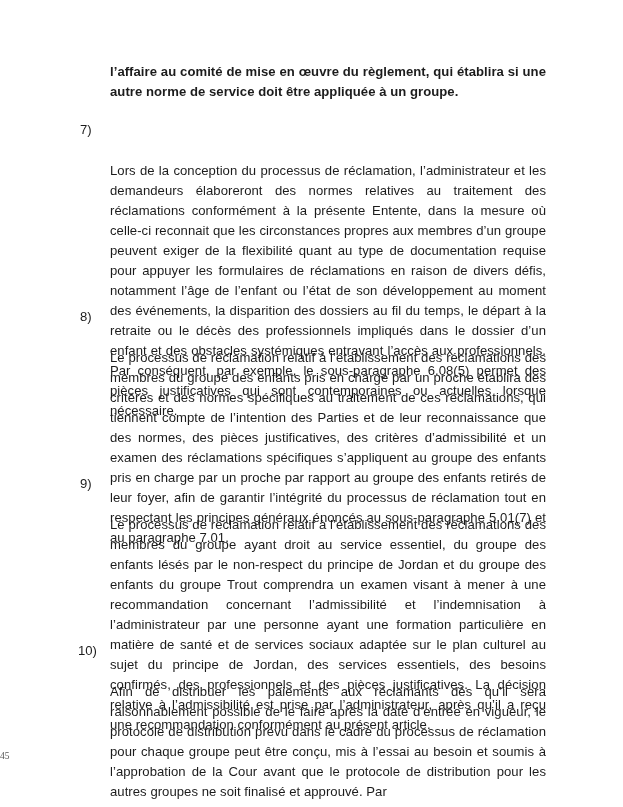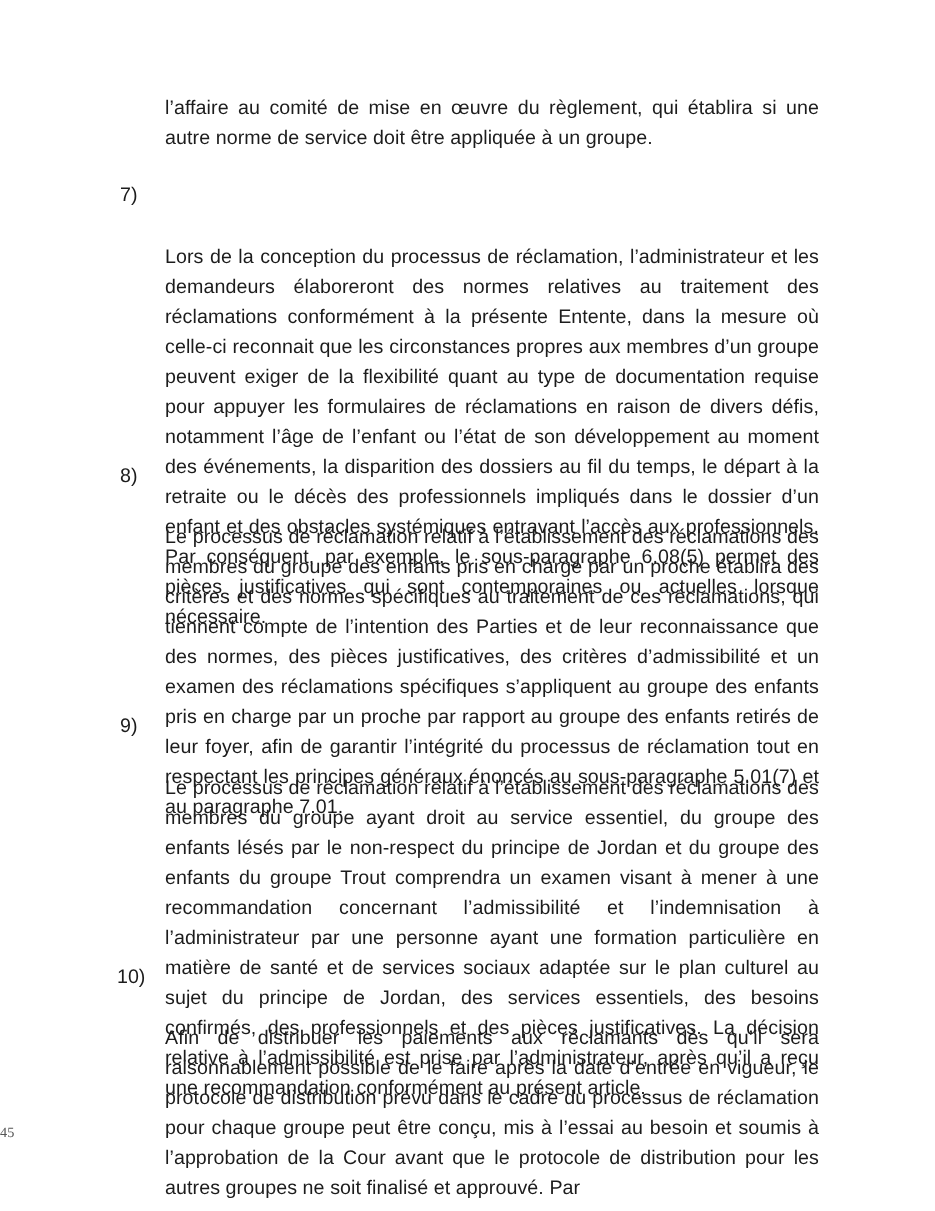--- a/index.html
+++ b/index.html
@@ -24,20 +24,21 @@
       background: #ffffff;
     }
     .body-text {
       position: absolute;
       left: 110px;
       width: 436px;
       font-size: 13.1px;
       line-height: 20px;
       text-align: justify;
       letter-spacing: 0.05px;
+      font-weight: bold;
     }
     .para {
       position: absolute;
       left: 80px;
       width: 466px;
     }
     .para-num {
       position: absolute;
       left: 0;
       top: 0;

